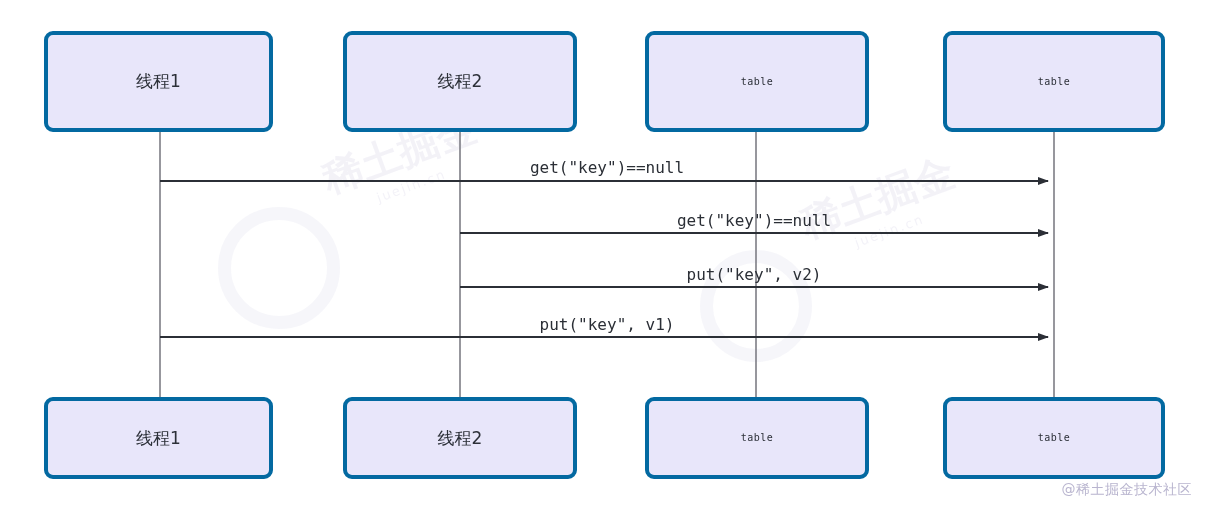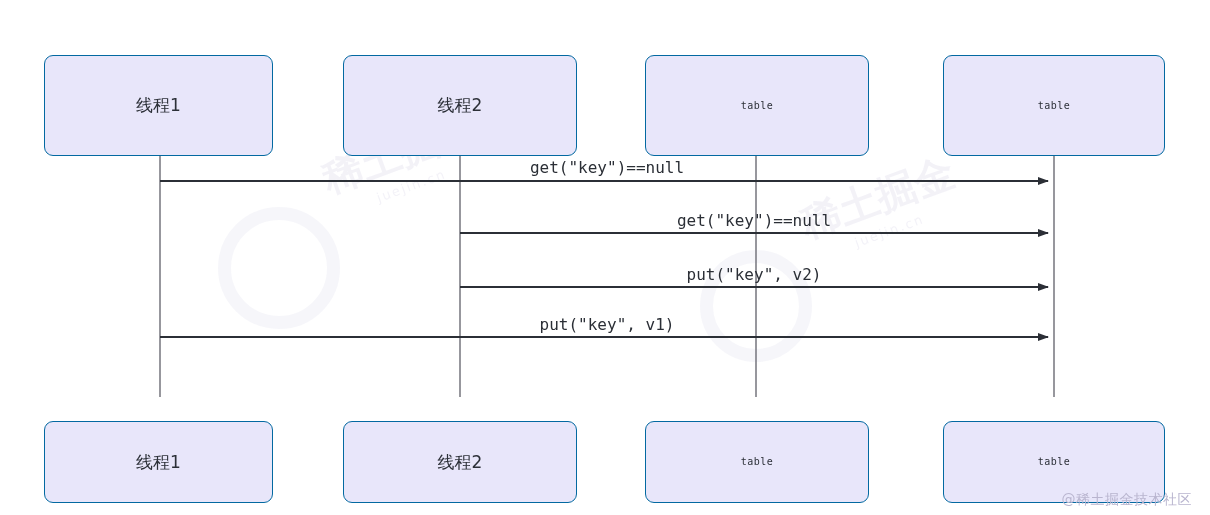--- a/index.html
+++ b/index.html
@@ -26,26 +26,25 @@
     position: absolute;
     top: 0;
     left: 0;
   }
 
   
   .participant-box {
     position: absolute;
     box-sizing: border-box;
     background: #e8e6fa;
-    border: 1px solid #0369a1;
+    border: 4px solid #0369a1;
     border-radius: 9px;
     display: flex;
     align-items: center;
     justify-content: center;
-    margin-top: 24px;
   }
   .participant-label {
     color: #2c3038;
     font-size: 17px;
     line-height: 1;
     white-space: nowrap;
   }
   .participant-label.mono {
     font-family: "DejaVu Sans Mono", "Liberation Mono", monospace;
     font-size: 10px;
@@ -90,21 +89,21 @@
   .watermark-ring {
     position: absolute;
     border-radius: 50%;
     border: 13px solid #8c80bb;
     opacity: 0.075;
     pointer-events: none;
   }
   .credit-watermark {
     position: absolute;
     right: 18px;
-    bottom: 6px;
+    bottom: 16px;
     color: #b9b5cf;
     font-family: "DejaVu Sans", "Liberation Sans", sans-serif;
     font-size: 14px;
     letter-spacing: 0.5px;
     white-space: nowrap;
     user-select: none;
   }
 </style>
 </head>
 <body>

